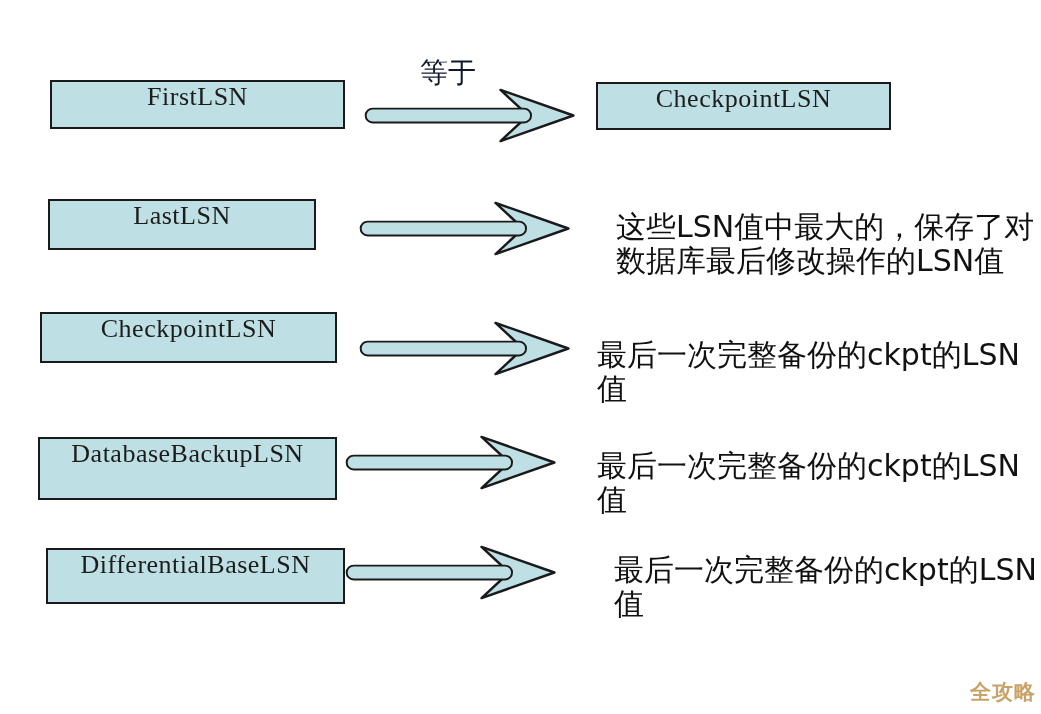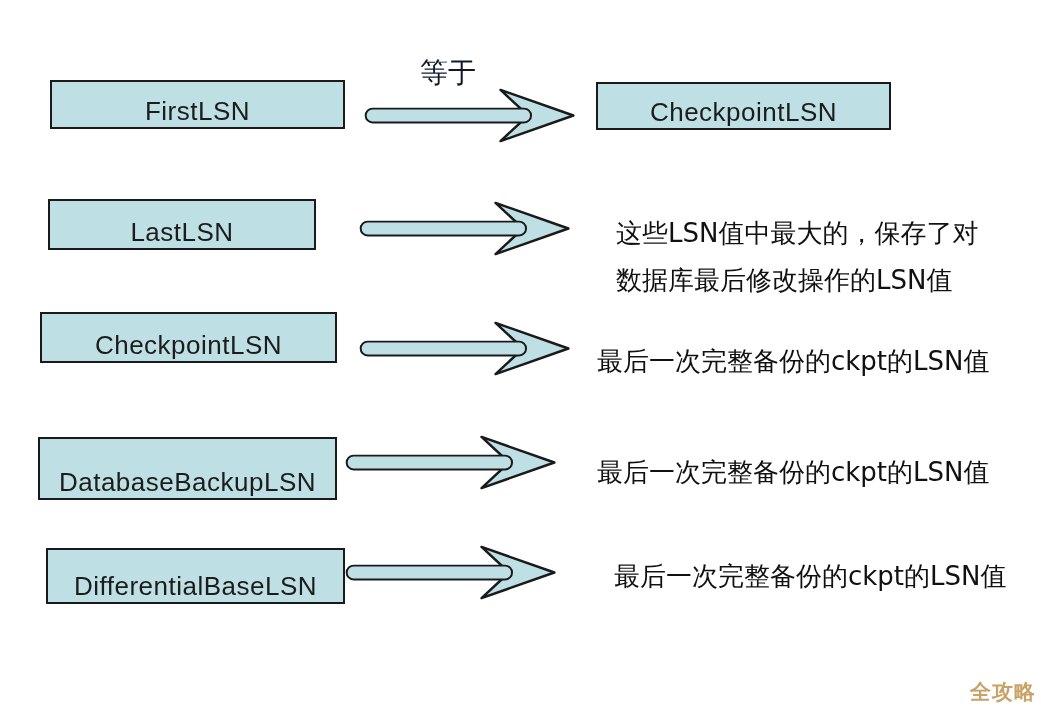--- a/index.html
+++ b/index.html
@@ -14,22 +14,23 @@
     height: 714px;
     background: var(--page-bg, #ffffff);
     overflow: hidden;
   }
   .box {
     position: absolute;
     box-sizing: border-box;
     background: var(--box-fill, #bedfe3);
     border: 2px solid var(--box-border, #1a1a1a);
     display: flex;
-    align-items: flex-end;
+    align-items: flex-start;
     justify-content: center;
+    font-family: Liberation Serif, serif;
   }
   .box .box-label {
     font-size: 26px;
     color: #1c1c1c;
     letter-spacing: 0.5px;
     white-space: nowrap;
   }
   .arrow-wrap {
     position: absolute;
     width: 218px;
@@ -43,22 +44,22 @@
   .equals-label {
     position: absolute;
     left: 420px;
     top: 54px;
     font-size: 28px;
     color: #0f172a;
     font-family: Liberation Mono, monospace;
   }
   .desc {
     position: absolute;
-    font-size: 26px;
-    line-height: 47px;
+    font-size: 30px;
+    line-height: 34px;
     color: #111111;
     white-space: pre-line;
     font-family: "DejaVu Sans", "Liberation Sans", sans-serif;
   }
   .desc-row2 { left: 616px; top: 210px; }
   .desc-row3 { left: 597px; top: 338px; }
   .desc-row4 { left: 597px; top: 449px; }
   .desc-row5 { left: 614px; top: 553px; }
   .watermark {
     position: absolute;

